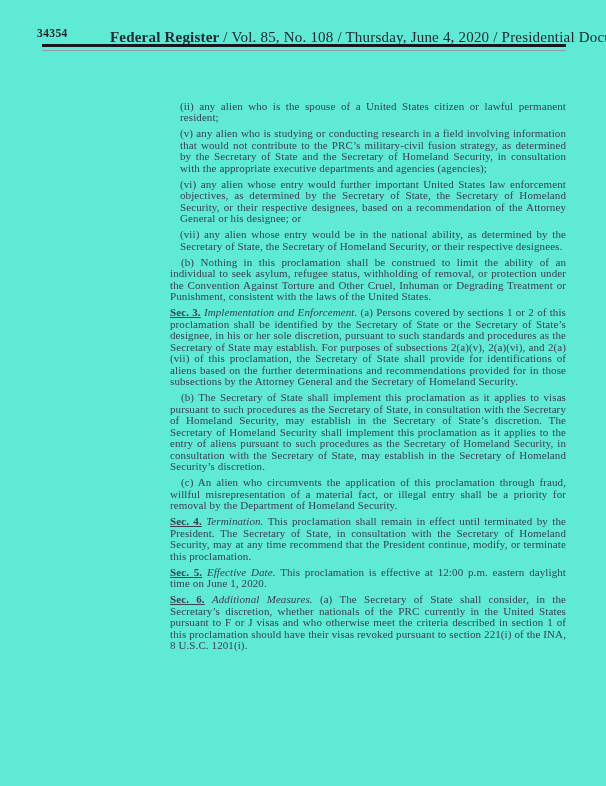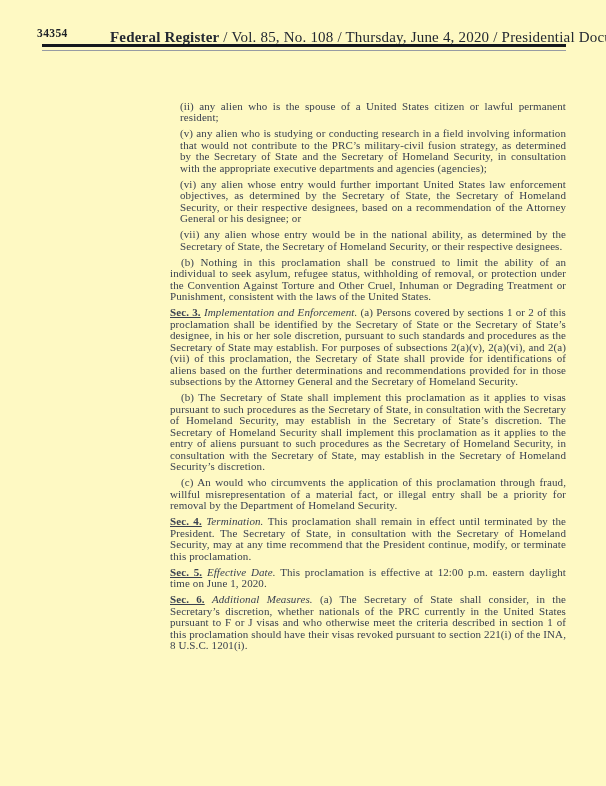--- a/index.html
+++ b/index.html
@@ -1,19 +1,19 @@
 <!DOCTYPE html>
 <html><head>
 <meta charset="utf-8">
 <style>
   html, body { margin:0; padding:0; background:#ffffff; }
   .page {
     position:relative;
     width:606px; height:786px;
-    background:#fef9c3;
+    background:#5eead4;
     font-family:"Liberation Serif", serif;
     overflow:hidden;
   }
   .pagenum {
     position:absolute; left:37px; top:27px;
     font-weight:bold; font-size:11.5px; letter-spacing:0.4px;
     color:#1d2127;
   }
   .header-title {
     position:absolute; left:110px; top:29px;
@@ -68,21 +68,21 @@
     <p class="item">(vi) any alien whose entry would further important United States law enforcement objectives, as determined by the Secretary of State, the Secretary of Homeland Security, or their respective designees, based on a recommendation of the Attorney General or his designee; or</p>
 
     <p class="item">(vii) any alien whose entry would be in the national ability, as determined by the Secretary of State, the Secretary of Homeland Security, or their respective designees.</p>
 
     <p class="lettered">(b) Nothing in this proclamation shall be construed to limit the ability of an individual to seek asylum, refugee status, withholding of removal, or protection under the Convention Against Torture and Other Cruel, Inhuman or Degrading Treatment or Punishment, consistent with the laws of the United States.</p>
 
     <p class="section"><span class="seclabel">Sec. 3.</span> <span class="sectitle">Implementation and Enforcement.</span> <span>(a) Persons covered by sections 1 or 2 of this proclamation shall be identified by the Secretary of State or the Secretary of State’s designee, in his or her sole discretion, pursuant to such standards and procedures as the Secretary of State may establish. For purposes of subsections 2(a)(v), 2(a)(vi), and 2(a)(vii) of this proclamation, the Secretary of State shall provide for identifications of aliens based on the further determinations and recommendations provided for in those subsections by the Attorney General and the Secretary of Homeland Security.</span></p>
 
     <p class="lettered">(b) The Secretary of State shall implement this proclamation as it applies to visas pursuant to such procedures as the Secretary of State, in consultation with the Secretary of Homeland Security, may establish in the Secretary of State’s discretion. The Secretary of Homeland Security shall implement this proclamation as it applies to the entry of aliens pursuant to such procedures as the Secretary of Homeland Security, in consultation with the Secretary of State, may establish in the Secretary of Homeland Security’s discretion.</p>
 
-    <p class="lettered">(c) An would who circumvents the application of this proclamation through fraud, willful misrepresentation of a material fact, or illegal entry shall be a priority for removal by the Department of Homeland Security.</p>
+    <p class="lettered">(c) An alien who circumvents the application of this proclamation through fraud, willful misrepresentation of a material fact, or illegal entry shall be a priority for removal by the Department of Homeland Security.</p>
 
     <p class="section"><span class="seclabel">Sec. 4.</span> <span class="sectitle">Termination.</span> <span>This proclamation shall remain in effect until terminated by the President. The Secretary of State, in consultation with the Secretary of Homeland Security, may at any time recommend that the President continue, modify, or terminate this proclamation.</span></p>
 
     <p class="section"><span class="seclabel">Sec. 5.</span> <span class="sectitle">Effective Date.</span> <span>This proclamation is effective at 12:00 p.m. eastern daylight time on June 1, 2020.</span></p>
 
     <p class="section"><span class="seclabel">Sec. 6.</span> <span class="sectitle">Additional Measures.</span> <span>(a) The Secretary of State shall consider, in the Secretary’s discretion, whether nationals of the PRC currently in the United States pursuant to F or J visas and who otherwise meet the criteria described in section 1 of this proclamation should have their visas revoked pursuant to section 221(i) of the INA, 8 U.S.C. 1201(i).</span></p>
 
 
   </div>
 </div>

